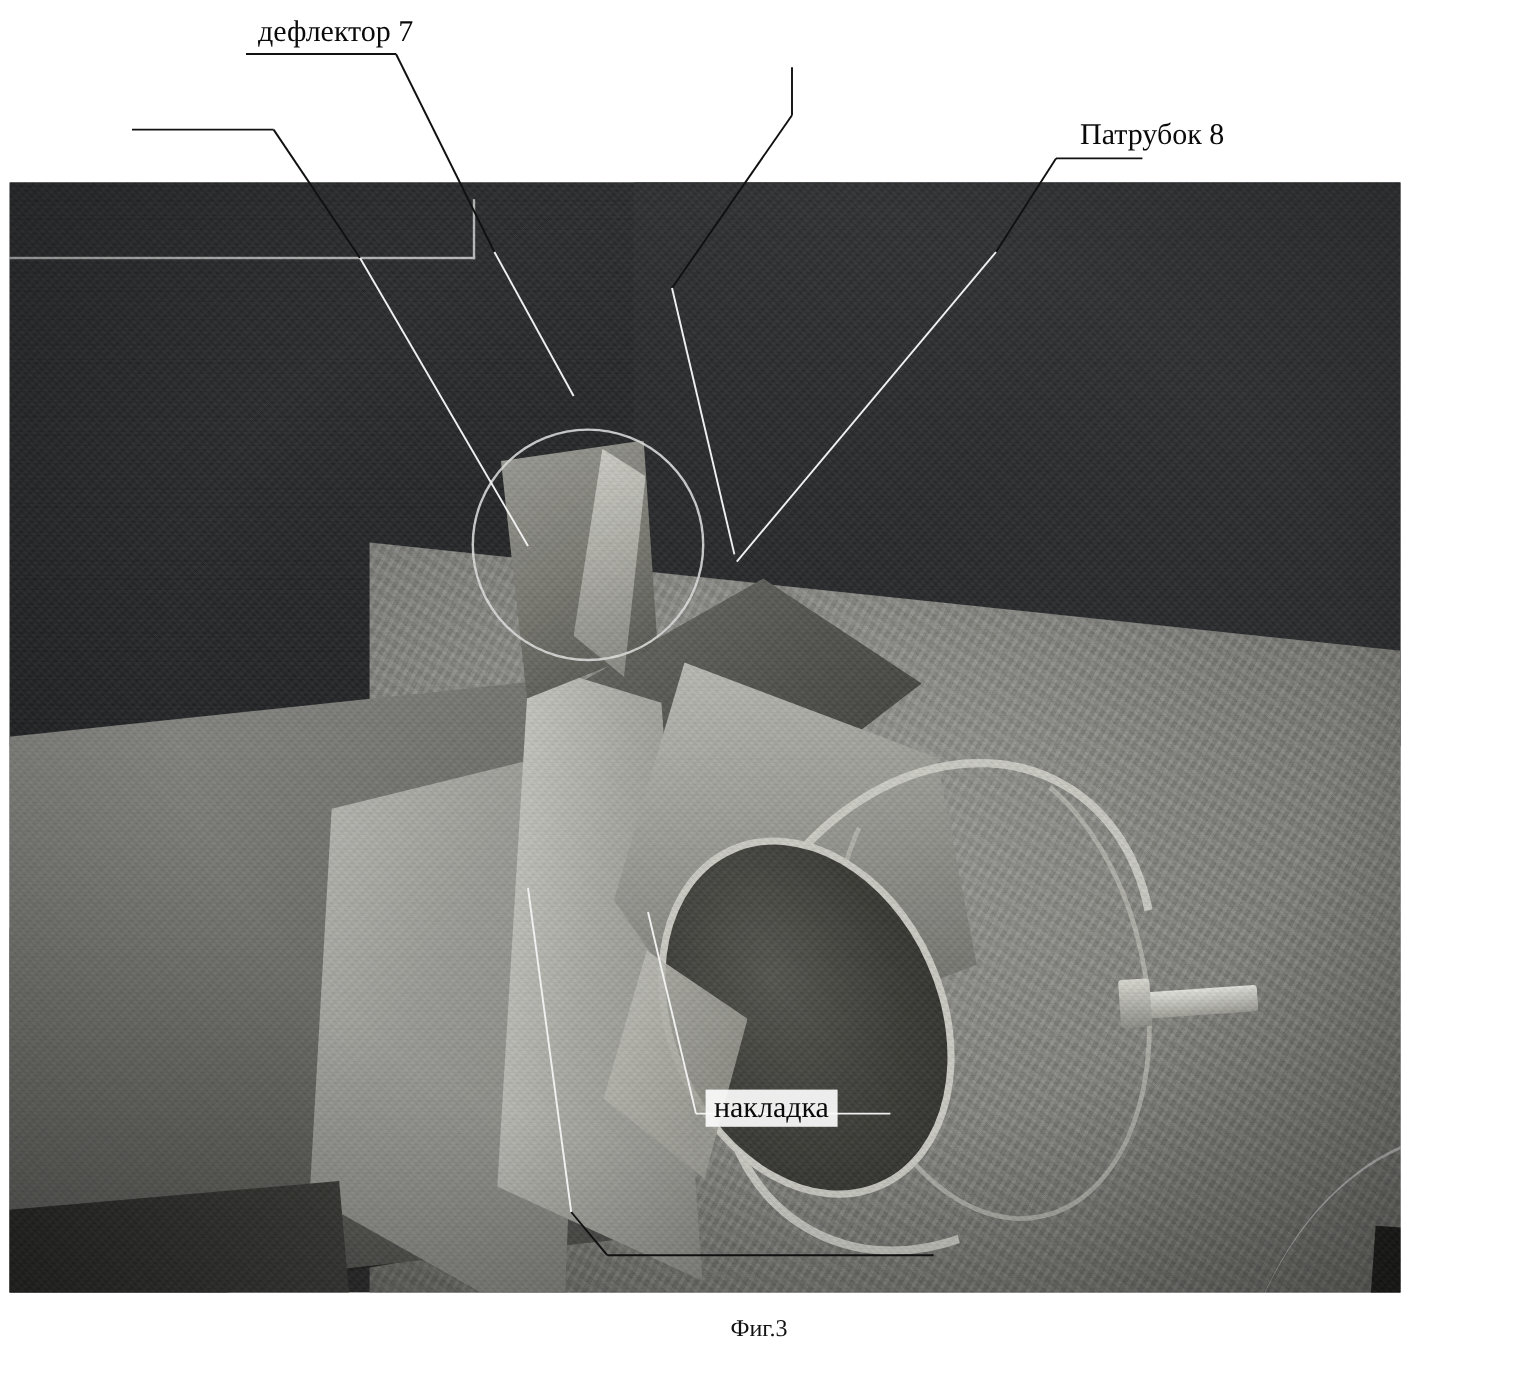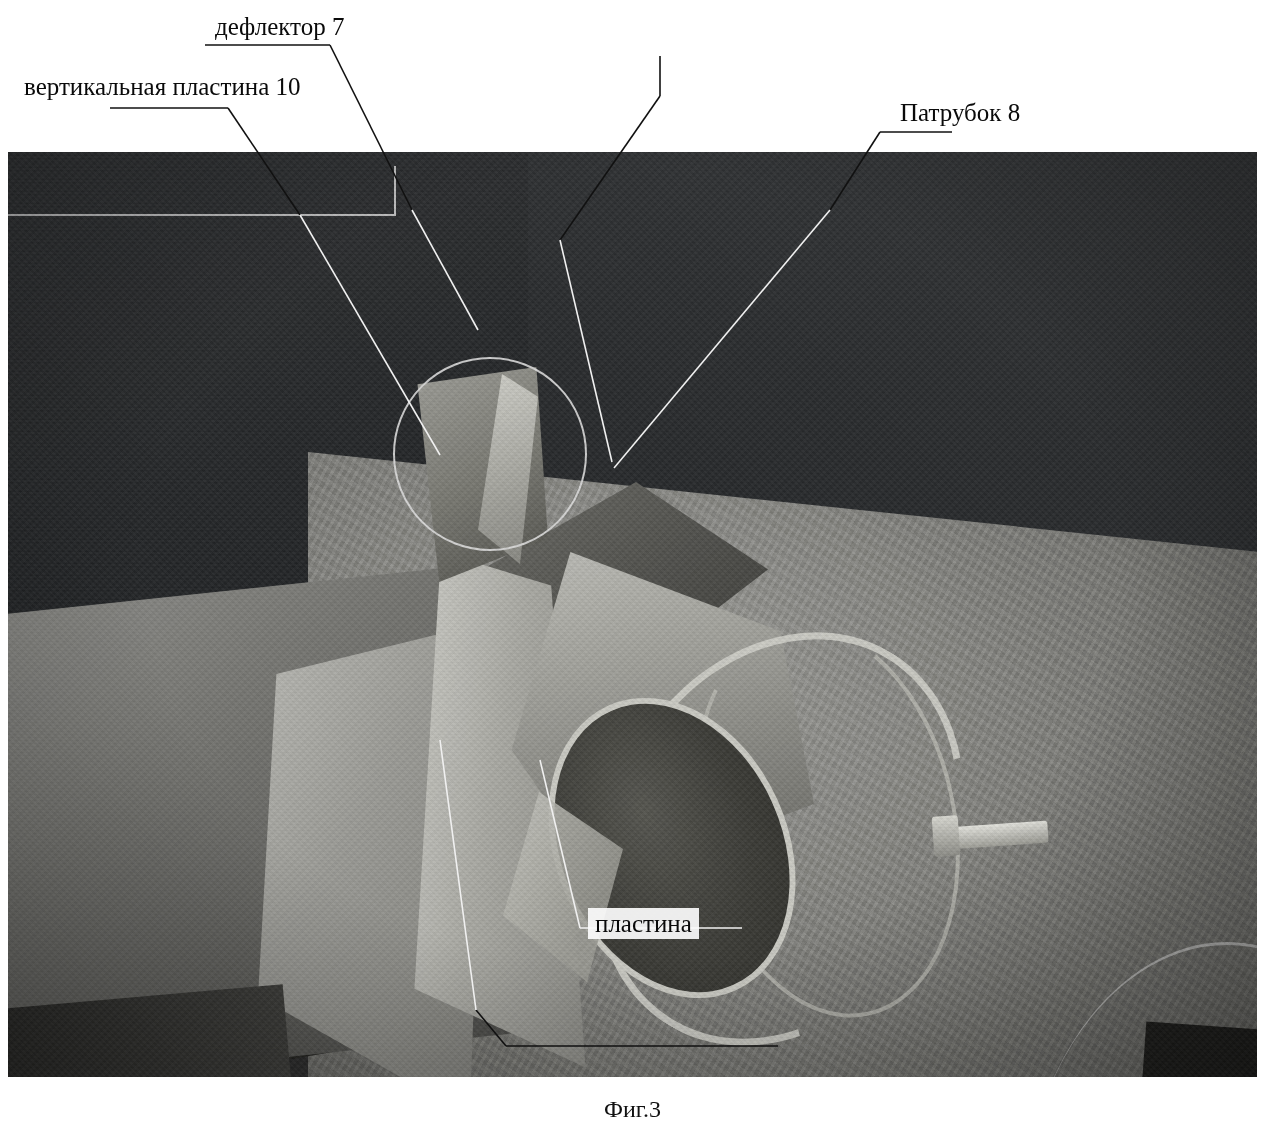--- a/index.html
+++ b/index.html
@@ -2,21 +2,21 @@
 <html><head>
 <meta charset="utf-8">
 <style>
   html, body {
     margin: 0;
     padding: 0;
     background: #ffffff;
   }
   #page {
     position: relative;
-    width: 1265px;
+    width: 1167px;
     height: 1145px;
     background: #ffffff;
     font-family: "Liberation Serif", serif;
     overflow: hidden;
   }
 
   
   #photo {
     position: absolute;
     left: 8px;
@@ -283,21 +283,21 @@
   #lbl-nozzle      { left:900px;  top:100px; }
   #lbl-nakladka    { left:588px;  top:908px; }
   #lbl-chord       { left:512px;  top:1028px; }
 
   #fig-caption {
     position:absolute;
     left:0; top:1096px;
     width:1265px;
     text-align:center;
     font-family:"Liberation Serif", serif;
-    font-size:24px;
+    font-size:20px;
     color:#111;
   }
 
   
   .header-strip {
     position:absolute;
     left:1080px; top:0;
     width:185px; height:152px;
     background:#ffffff;
   }
@@ -369,22 +369,21 @@
     <line x1="580" y1="928" x2="540" y2="760" stroke="#f0f0f0" stroke-width="1.6"></line>
 
     <line x1="506" y1="1046" x2="778" y2="1046" stroke="#111" stroke-width="1.6"></line>
     <line x1="506" y1="1046" x2="476" y2="1010" stroke="#111" stroke-width="1.6"></line>
     <line x1="476" y1="1010" x2="440" y2="740" stroke="#f0f0f0" stroke-width="1.6"></line>
   </svg>
 
   <div id="lbl-deflector" class="label">дефлектор 7</div>
 
 
-  <div id="lbl-vplate" class="label">вертикальная пластина 10</div>
 
   <div id="lbl-nozzle" class="label">Патрубок 8</div>
 
-  <div id="lbl-nakladka" class="label boxed">пластина</div>
+  <div id="lbl-nakladka" class="label boxed">накладка</div>
 
 
   <div id="fig-caption">Фиг.3</div>
 
 </div>
 
 </body></html>

